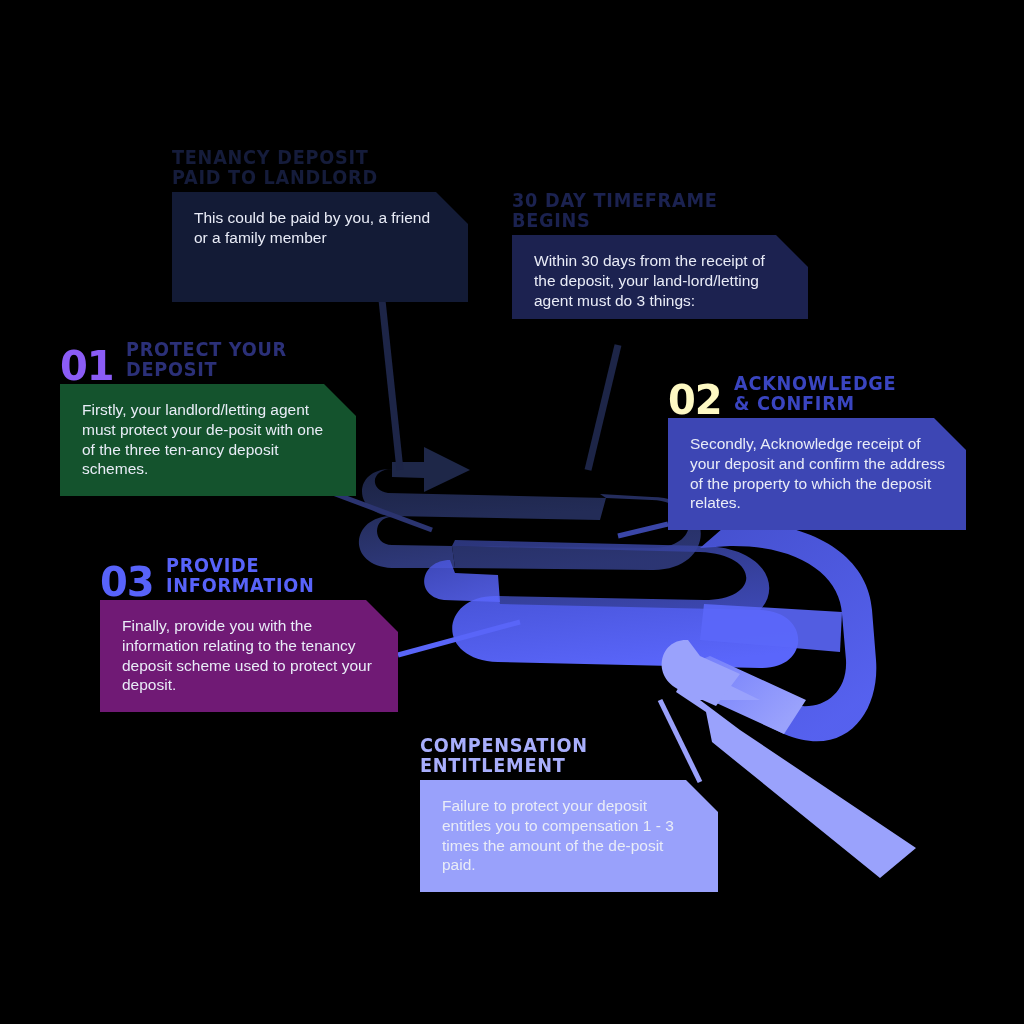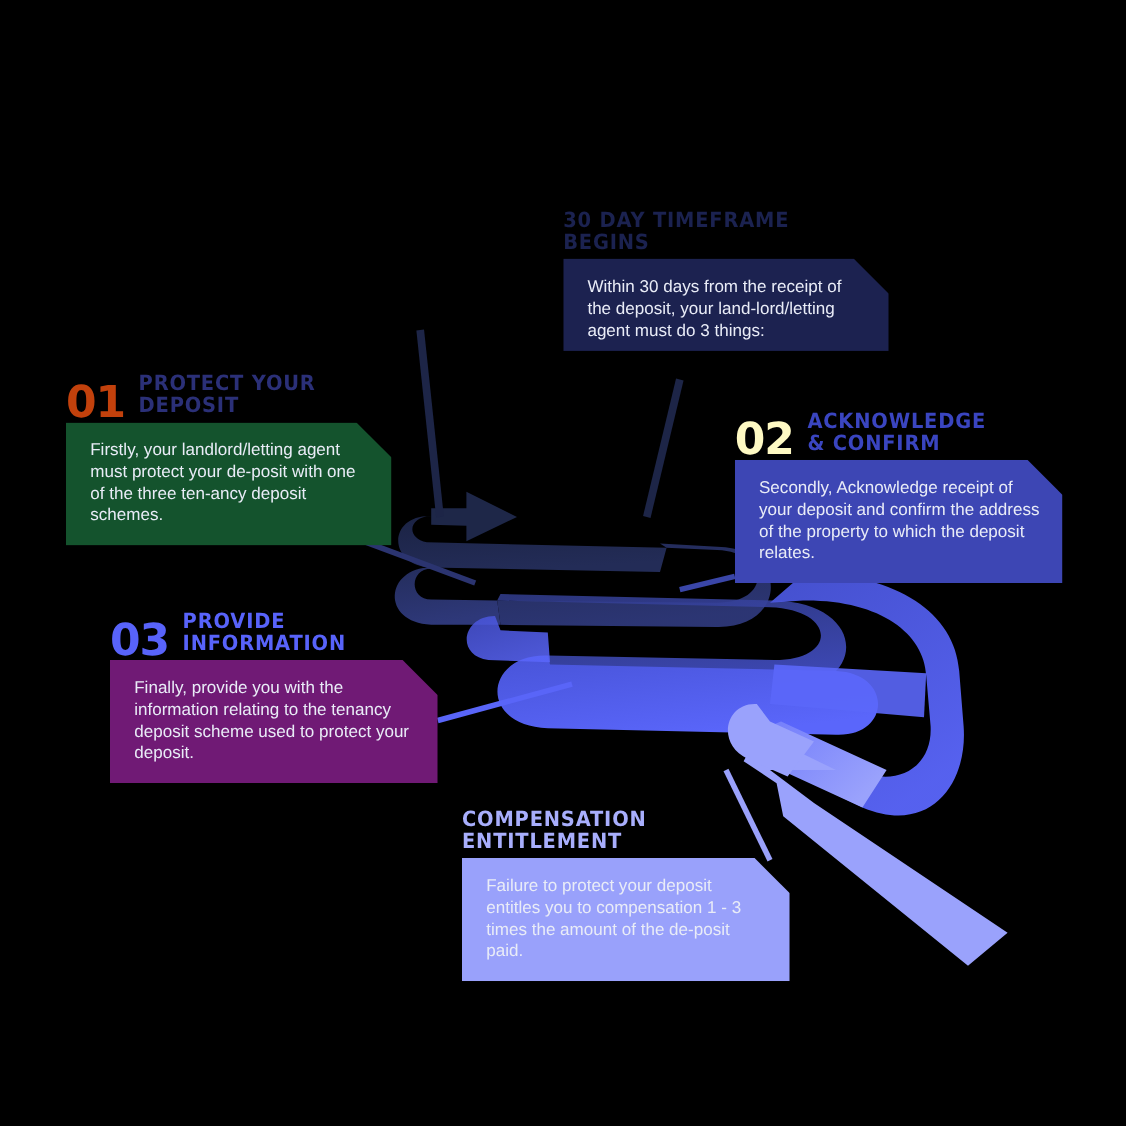--- a/index.html
+++ b/index.html
@@ -152,31 +152,38 @@
 
   <svg class="art" viewBox="0 0 1024 1024" xmlns="http://www.w3.org/2000/svg">
     <line x1="382" y1="300" x2="400" y2="470" stroke="#1D2547" stroke-width="7"></line>
     <line x1="618" y1="345" x2="588" y2="470" stroke="#1D2547" stroke-width="7"></line>
     <line x1="330" y1="492" x2="432" y2="530" stroke="#2B3470" stroke-width="5"></line>
     <line x1="668" y1="524" x2="618" y2="536" stroke="#3A46A8" stroke-width="5"></line>
     <line x1="398" y1="655" x2="520" y2="622" stroke="#5965F8" stroke-width="5"></line>
     <line x1="700" y1="782" x2="660" y2="700" stroke="#9AA1FB" stroke-width="5"></line>
   </svg>
 
+  <div class="card" id="card-deposit">
+    <div class="title" style="color:#151C3B;">TENANCY DEPOSIT
+PAID TO LANDLORD</div>
+    <div class="body clip-tr" style="background:#131B36;">
+      <p>This could be paid by you, a friend or a family member</p>
+    </div>
+  </div>
 
   <div class="card" id="card-timeframe">
     <div class="title" style="color:#1B2250;">30 DAY TIMEFRAME
 BEGINS</div>
     <div class="body clip-tr" style="background:#1C2250;">
       <p>Within 30 days from the receipt of the deposit, your land-lord/letting agent must do 3 things:</p>
     </div>
   </div>
 
   <div class="card" id="card-01">
-    <div class="num" style="color:#c2410c;">01</div>
+    <div class="num" style="color:#8b5cf6;">01</div>
     <div class="title" style="color:#2B3078;">PROTECT YOUR
 DEPOSIT</div>
     <div class="body clip-tr" style="background:#14532d;">
       <p>Firstly, your landlord/letting agent must protect your de-posit with one of the three ten-ancy deposit schemes.</p>
     </div>
   </div>
 
   <div class="card" id="card-02">
     <div class="num" style="color:#fef9c3;">02</div>
     <div class="title" style="color:#3A45C0;">ACKNOWLEDGE

